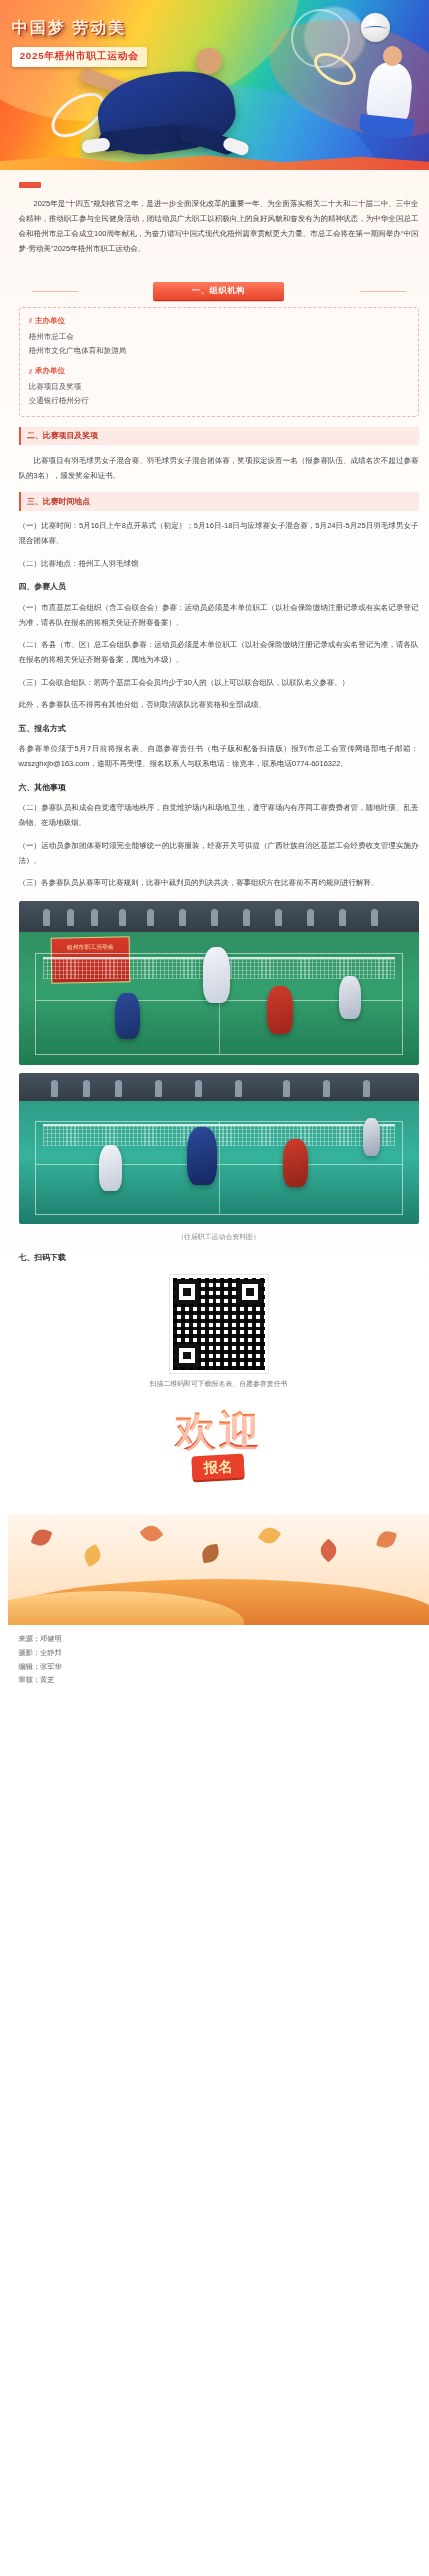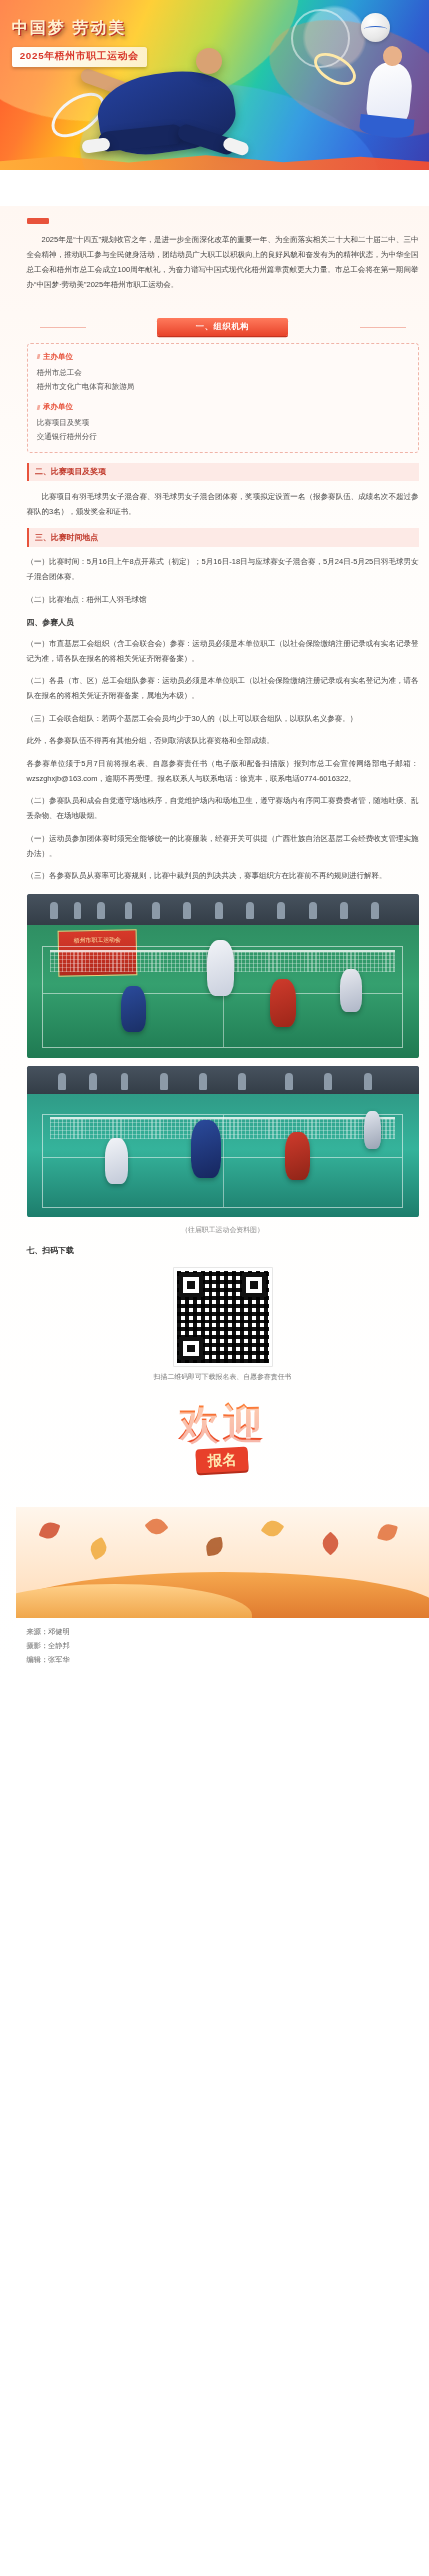--- a/index.html
+++ b/index.html
@@ -73,22 +73,21 @@
   .hero-bottom-wave{
     position:absolute; bottom:0; left:0; width:429px; height:19.6px;
     background:linear-gradient(90deg,#ffb23a,#ff7a2f,#ff4f2a);
     clip-path: polygon(0 55%,14% 30%,30% 62%,48% 25%,66% 60%,84% 32%,100% 58%,100% 100%,0 100%);
     opacity:.9;
   }
 
   
   .content {
     background:linear-gradient(180deg,#fff7f2 0%, #fffdfb 22%, #ffffff 100%);
-    padding: 0 0 0 16px;
-    margin-top: 36px;
+    padding: 0 0 0 8px;
   }
   .intro-wrap { padding:11.8px 10.5px 3.9px; position:relative; }
   .intro-bar {
     width:22px;height:6.5px;border-radius:1.3px;background:#e8533c;margin-bottom:6.5px;
   }
   .intro {
     font-size:7.5px; line-height:2.0; color:#444; text-align:justify;
     text-indent:2em;
   }
 
@@ -294,24 +293,26 @@
     </div>
 
     <div class="num-title">四、参赛人员</div>
     <div class="block">
       <p class="p">（一）市直基层工会组织（含工会联合会）参赛：运动员必须是本单位职工（以社会保险缴纳注册记录或有实名记录登记为准，请各队在报名的将相关凭证齐附赛备案）。</p>
       <p class="p">（二）各县（市、区）总工会组队参赛：运动员必须是本单位职工（以社会保险缴纳注册记录或有实名登记为准，请各队在报名的将相关凭证齐附赛备案，属地为本级）。</p>
       <p class="p">（三）工会联合组队：若两个基层工会会员均少于30人的（以上可以联合组队，以联队名义参赛。）</p>
       <p class="p">此外，各参赛队伍不得再有其他分组，否则取消该队比赛资格和全部成绩。</p>
     </div>
 
+    <div class="num-title">五、报名方式</div>
     <div class="block">
       <p class="p">各参赛单位须于5月7日前将报名表、自愿参赛责任书（电子版和配备扫描版）报到市总工会宣传网络部电子邮箱：wzszghxjb@163.com，逾期不再受理。报名联系人与联系电话：徐克丰，联系电话0774-6016322。</p>
     </div>
 
+    <div class="num-title">六、其他事项</div>
     <div class="block">
       <p class="p">（二）参赛队员和成会自觉遵守场地秩序，自觉维护场内和场地卫生，遵守赛场内有序同工赛费费者管，随地吐痰、乱丢杂物、在场地吸烟。</p>
       <p class="p">（一）运动员参加团体赛时须完全能够统一的比赛服装，经赛开关可供提（广西壮族自治区基层工会经费收支管理实施办法）。</p>
       <p class="p">（三）各参赛队员从赛率可比赛规则，比赛中裁判员的判决共决，赛事组织方在比赛前不再约规则进行解释。</p>
     </div>
 
     <div class="photos">
 
       <div class="photo p1">
         <div class="crowd">
@@ -390,17 +391,18 @@
       <div class="leaf r" style="left:74%;top:26%;transform:rotate(-45deg)"></div>
       <div class="leaf" style="left:88%;top:16%;transform:rotate(15deg)"></div>
       <div class="hill"></div>
       <div class="hill2"></div>
     </div>
 
     <div class="meta">
       <div><span class="k">来源：</span><span>邓健明</span></div>
       <div><span class="k">摄影：</span><span>全静邦</span></div>
       <div><span class="k">编辑：</span><span>张军华</span></div>
+      <div><span class="k">审核：</span><span>黄芝</span></div>
     </div>
 
   </div>
 </div>
 
 
 </body></html>

